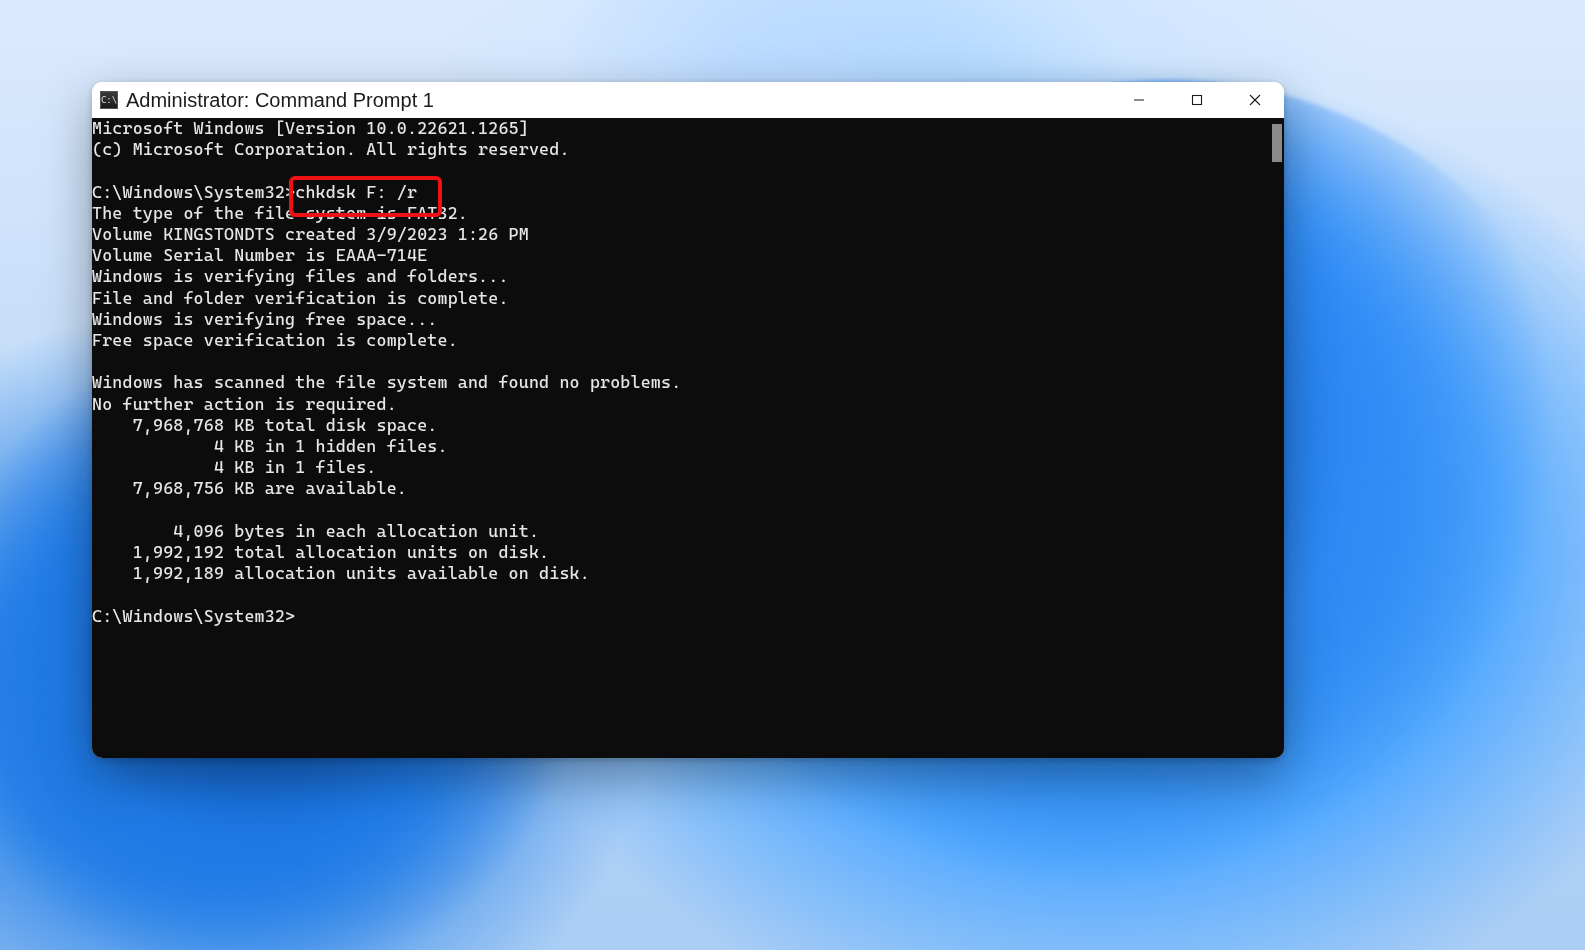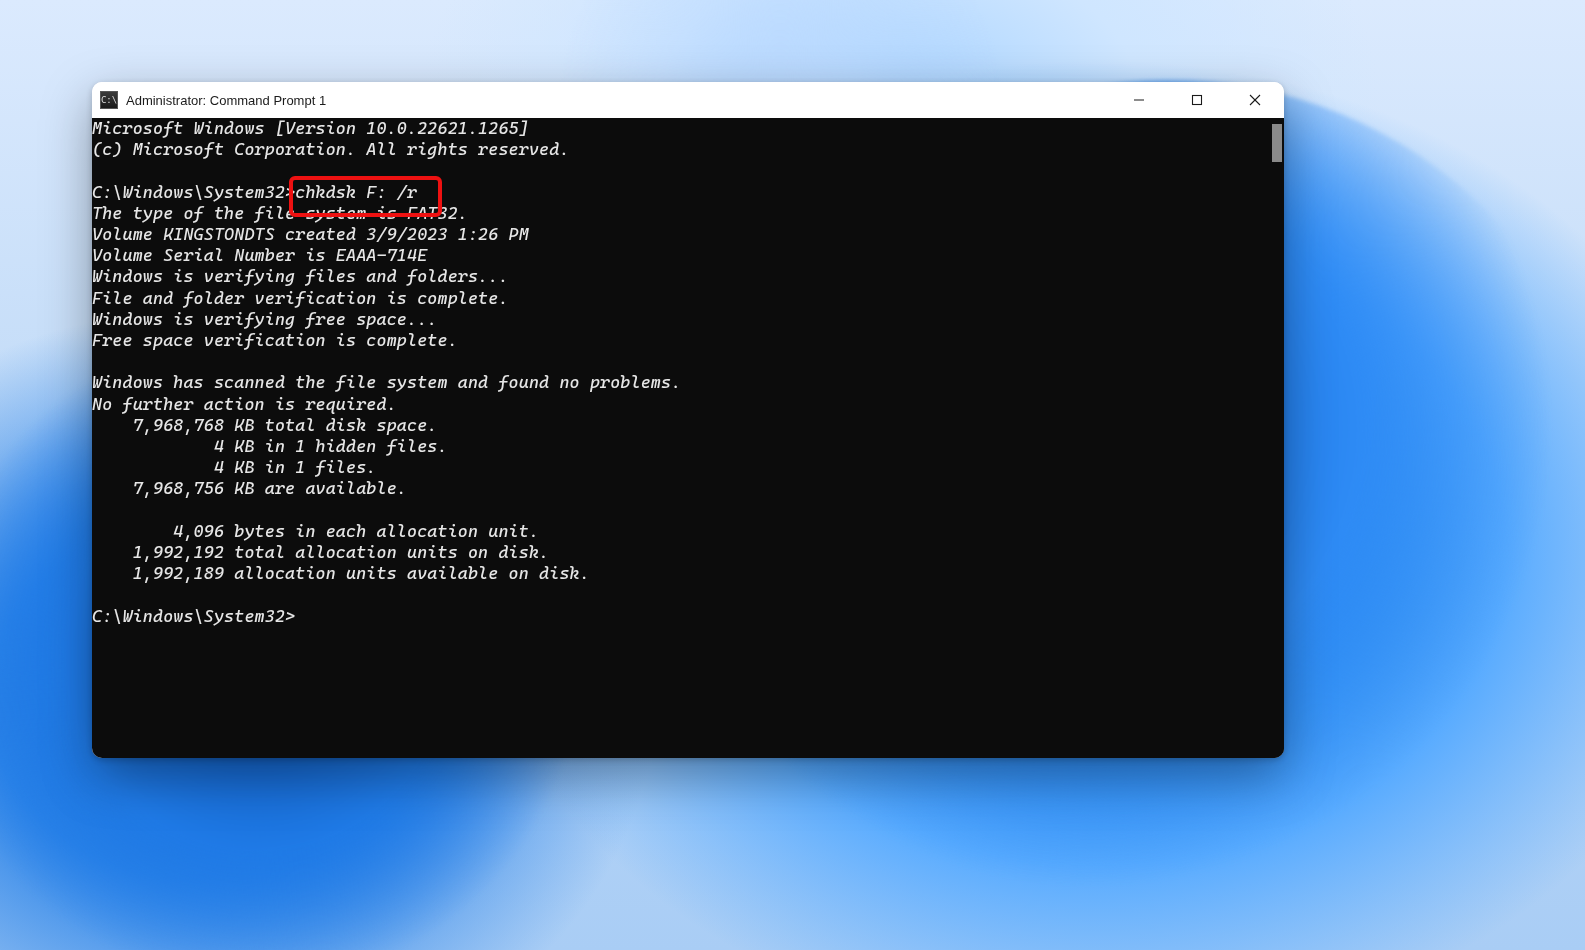--- a/index.html
+++ b/index.html
@@ -52,33 +52,33 @@
   .app-icon {
     width: 16px; height: 16px;
     background: linear-gradient(180deg,#3a3a3a 0%, #1a1a1a 100%);
     border: 1px solid #555;
     margin-right: 8px;
     display:flex; align-items:center; justify-content:center;
     color:#ddd; font: 9px/1 monospace;
   }
   .title-text {
     flex: 0 0 auto;
-    font-size: 13px;
+    font-size: 20px;
     color: #1b1b1b;
   }
   .title-spacer { flex:1; }
   .win-controls { display:flex; height:100%; }
   .win-btn {
     width: 58px; height:100%;
     display:flex; align-items:center; justify-content:center;
     color:#1b1b1b;
   }
   .win-btn svg { stroke:#1b1b1b; stroke-width:1.1; fill:none; }
 
-  .console-wrap { position:relative; height: calc(100% - 36px); font-style: italic; }
+  .console-wrap { position:relative; height: calc(100% - 36px); }
   .console {
     position:absolute; left:0; top:0; right:0; bottom:0;
     background:#0c0c0c;
     color:#e6e6e6;
     font-family: Consolas, "Cascadia Mono", monospace;
     font-size: 17px;
     line-height: 21.2px;
     letter-spacing: 0.2px;
     padding: 0 0 0 0;
     overflow:hidden;

